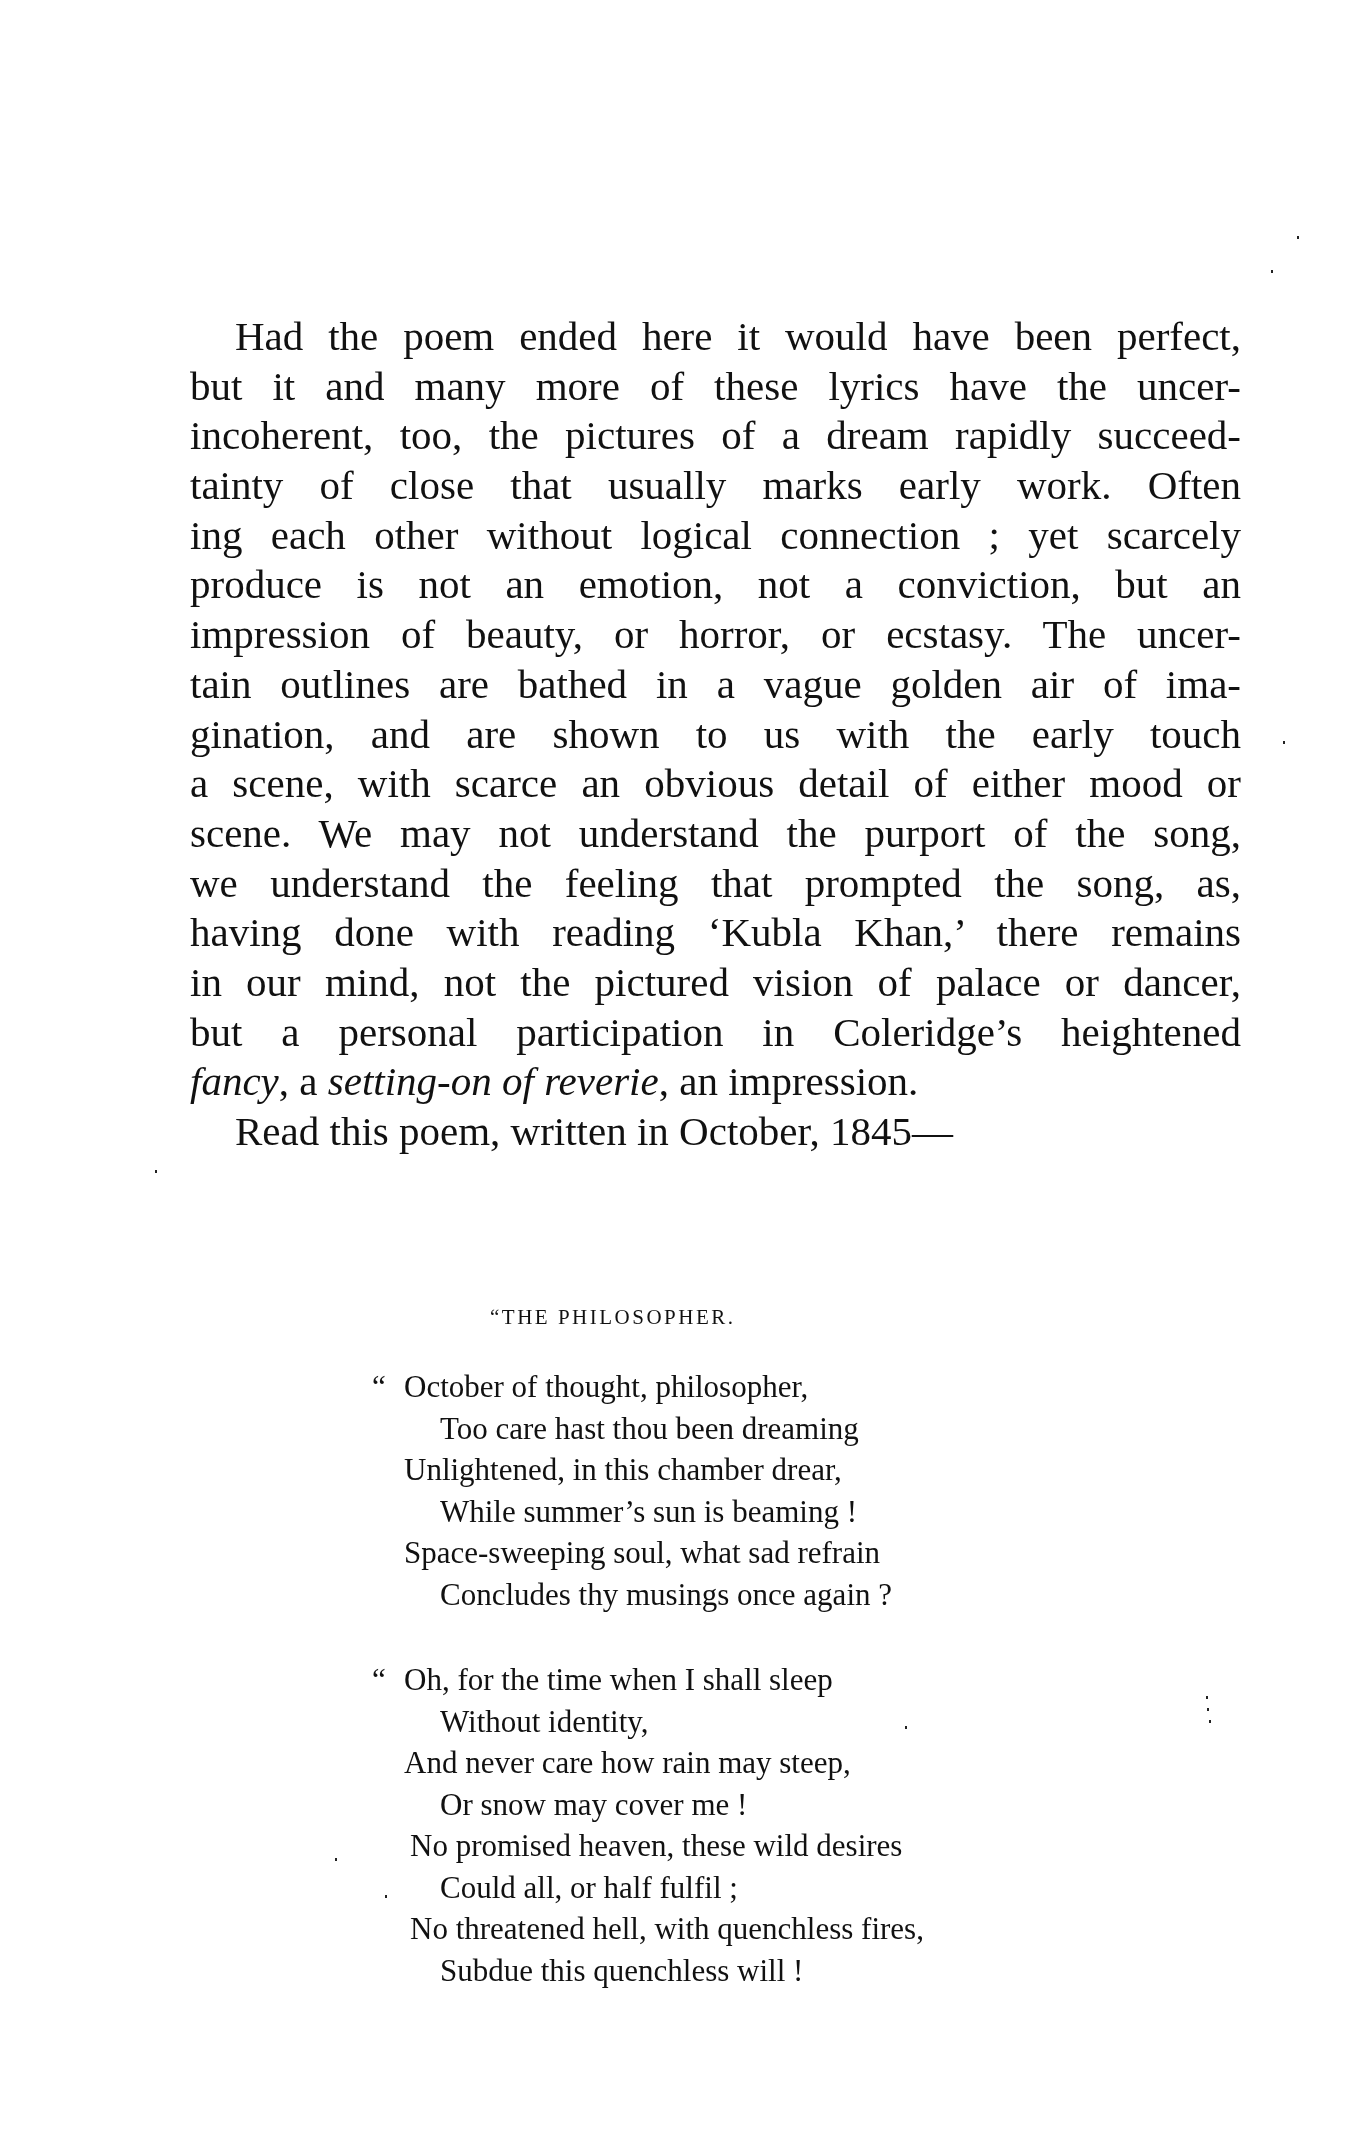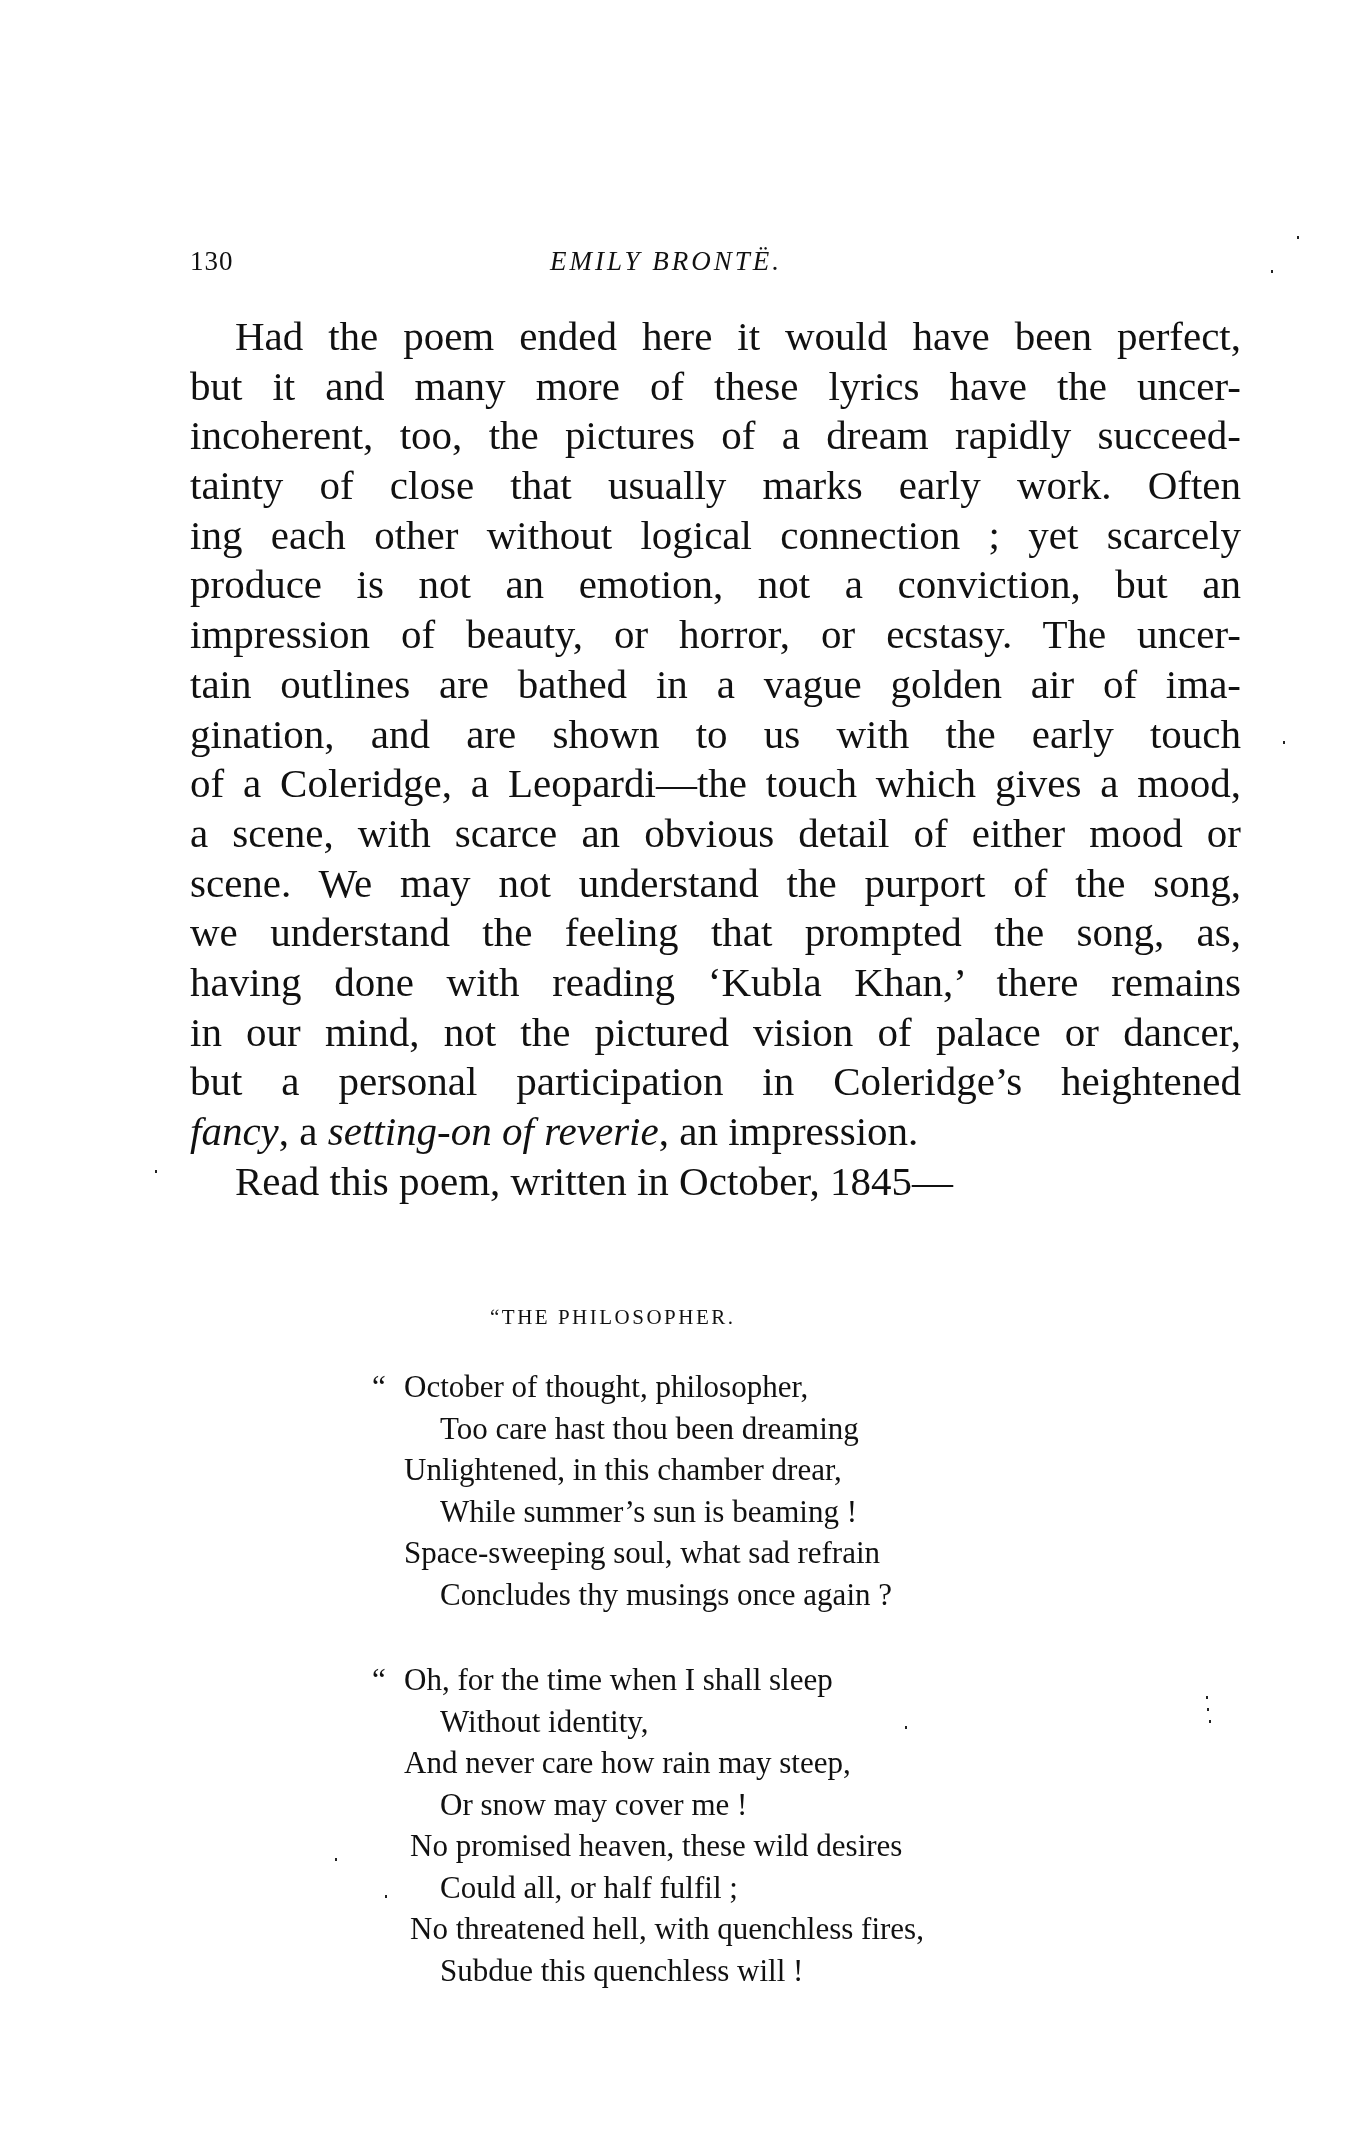--- a/index.html
+++ b/index.html
@@ -110,36 +110,31 @@
       position: absolute;
       width: 2px; height: 3px;
       background: #222;
     }
   </style>
 </head>
 <body>
 
 <div class="page">
 
-  <div class="running-head">
-    <span class="page-number">130</span>
-    <span class="running-title">EMILY BRONTË.</span>
-  </div>
 
   <div class="prose">
     <span class="line indent">Had the poem ended here it would have been perfect,</span>
     <span class="line">but it and many more of these lyrics have the uncer-</span>
     <span class="line">incoherent, too, the pictures of a dream rapidly succeed-</span>
     <span class="line">tainty of close that usually marks early work.  Often</span>
     <span class="line">ing each other without logical connection ; yet scarcely</span>
     <span class="line">produce is not an emotion, not a conviction, but an</span>
     <span class="line">impression of beauty, or horror, or ecstasy.  The uncer-</span>
     <span class="line">tain outlines are bathed in a vague golden air of ima-</span>
     <span class="line">gination, and are shown to us with the early touch</span>
-    <span class="line">of a Coleridge, a Leopardi—the touch which gives a mood,</span>
     <span class="line">a scene, with scarce an obvious detail of either mood or</span>
     <span class="line">scene.  We may not understand the purport of the song,</span>
     <span class="line">we understand the feeling that prompted the song, as,</span>
     <span class="line">having done with reading ‘Kubla Khan,’ there remains</span>
     <span class="line">in our mind, not the pictured vision of palace or dancer,</span>
     <span class="line">but a personal participation in Coleridge’s heightened</span>
     <span class="line last"><em>fancy</em><span>, a </span><em>setting-on</em><span> </span><em>of</em><span> </span><em>reverie</em><span>, an impression.</span></span>
     <span class="line indent last">Read this poem, written in October, 1845—</span>
   </div>
 

